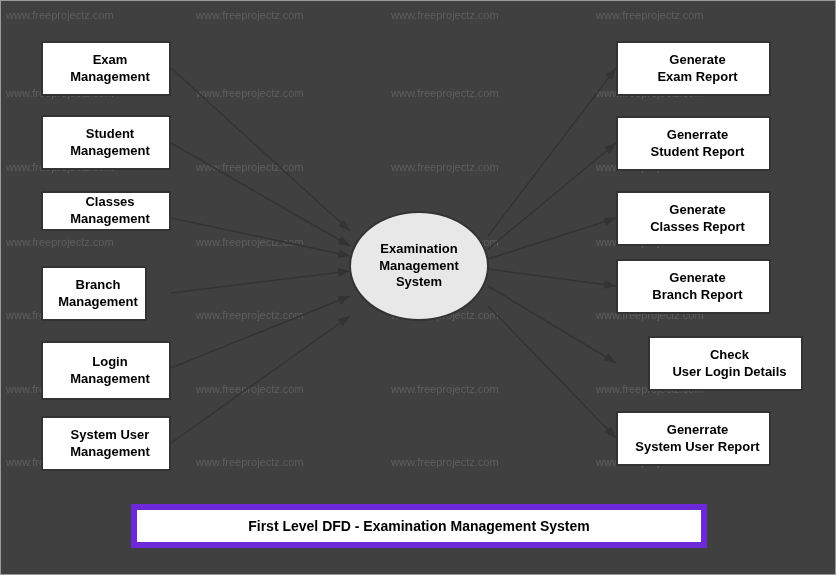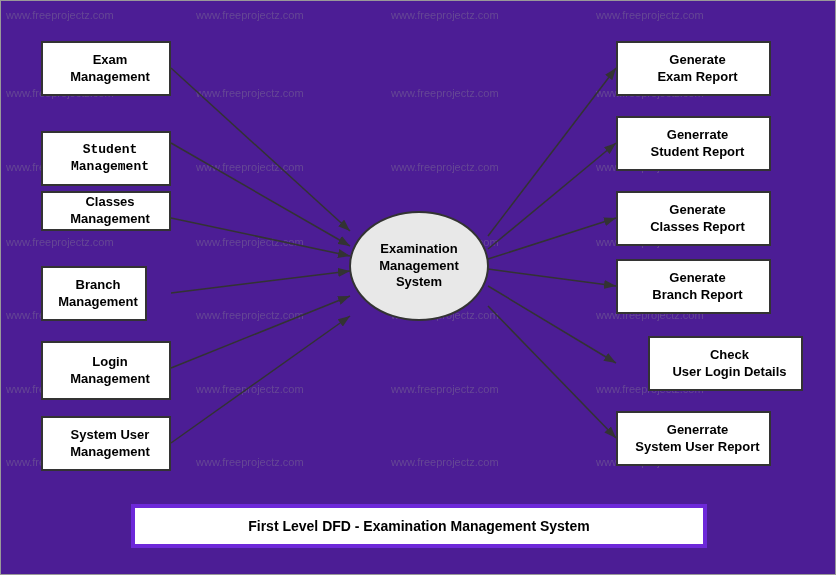--- a/index.html
+++ b/index.html
@@ -8,21 +8,21 @@
       height: 575px;
       background: #fff;
       font-family: Arial, sans-serif;
       overflow: hidden;
       position: relative;
     }
     .diagram-container {
       width: 836px;
       height: 575px;
       position: relative;
-      background: #4c1d95;
+      background: #404040;
       border: 1px solid #999;
     }
     .watermark {
       position: absolute;
       color: rgba(150,150,150,0.35);
       font-size: 11px;
       font-family: Arial, sans-serif;
       white-space: nowrap;
       pointer-events: none;
       user-select: none;
@@ -52,21 +52,21 @@
       align-items: center;
       justify-content: center;
       text-align: center;
       font-size: 13px;
       font-weight: bold;
       font-family: Arial, sans-serif;
       line-height: 1.3;
     }
     .caption-box {
       position: absolute;
-      border: 4px solid #6d28d9;
+      border: 6px solid #6d28d9;
       background: #fff;
       text-align: center;
       font-size: 14px;
       font-weight: bold;
       font-family: Arial, sans-serif;
       display: flex;
       align-items: center;
       justify-content: center;
       padding: 4px 8px;
     }
@@ -140,21 +140,21 @@
     <line x1="487" y1="268" x2="615" y2="285" stroke="#333" stroke-width="1.5" marker-end="url(#arrowhead)"></line>
 
     <line x1="487" y1="285" x2="615" y2="362" stroke="#333" stroke-width="1.5" marker-end="url(#arrowhead)"></line>
 
     <line x1="487" y1="305" x2="615" y2="437" stroke="#333" stroke-width="1.5" marker-end="url(#arrowhead)"></line>
   </svg>
 
   <div class="dfd-box" style="left:40px;top:40px;width:130px;height:55px;">
     <span>Exam<br>Management</span>
   </div>
-  <div class="dfd-box" style="left:40px;top:130px;width:130px;height:55px;font-family:Liberation Mono, monospace;">
+  <div class="dfd-box" style="left:40px;top:114px;width:130px;height:55px;">
     <span>Student<br>Management</span>
   </div>
   <div class="dfd-box" style="left:40px;top:190px;width:130px;height:40px;">
     <span>Classes<br>Management</span>
   </div>
   <div class="dfd-box" style="left:40px;top:265px;width:106px;height:55px;">
     <span>Branch<br>Management</span>
   </div>
   <div class="dfd-box" style="left:40px;top:340px;width:130px;height:59px;">
     <span>Login<br>Management</span>

